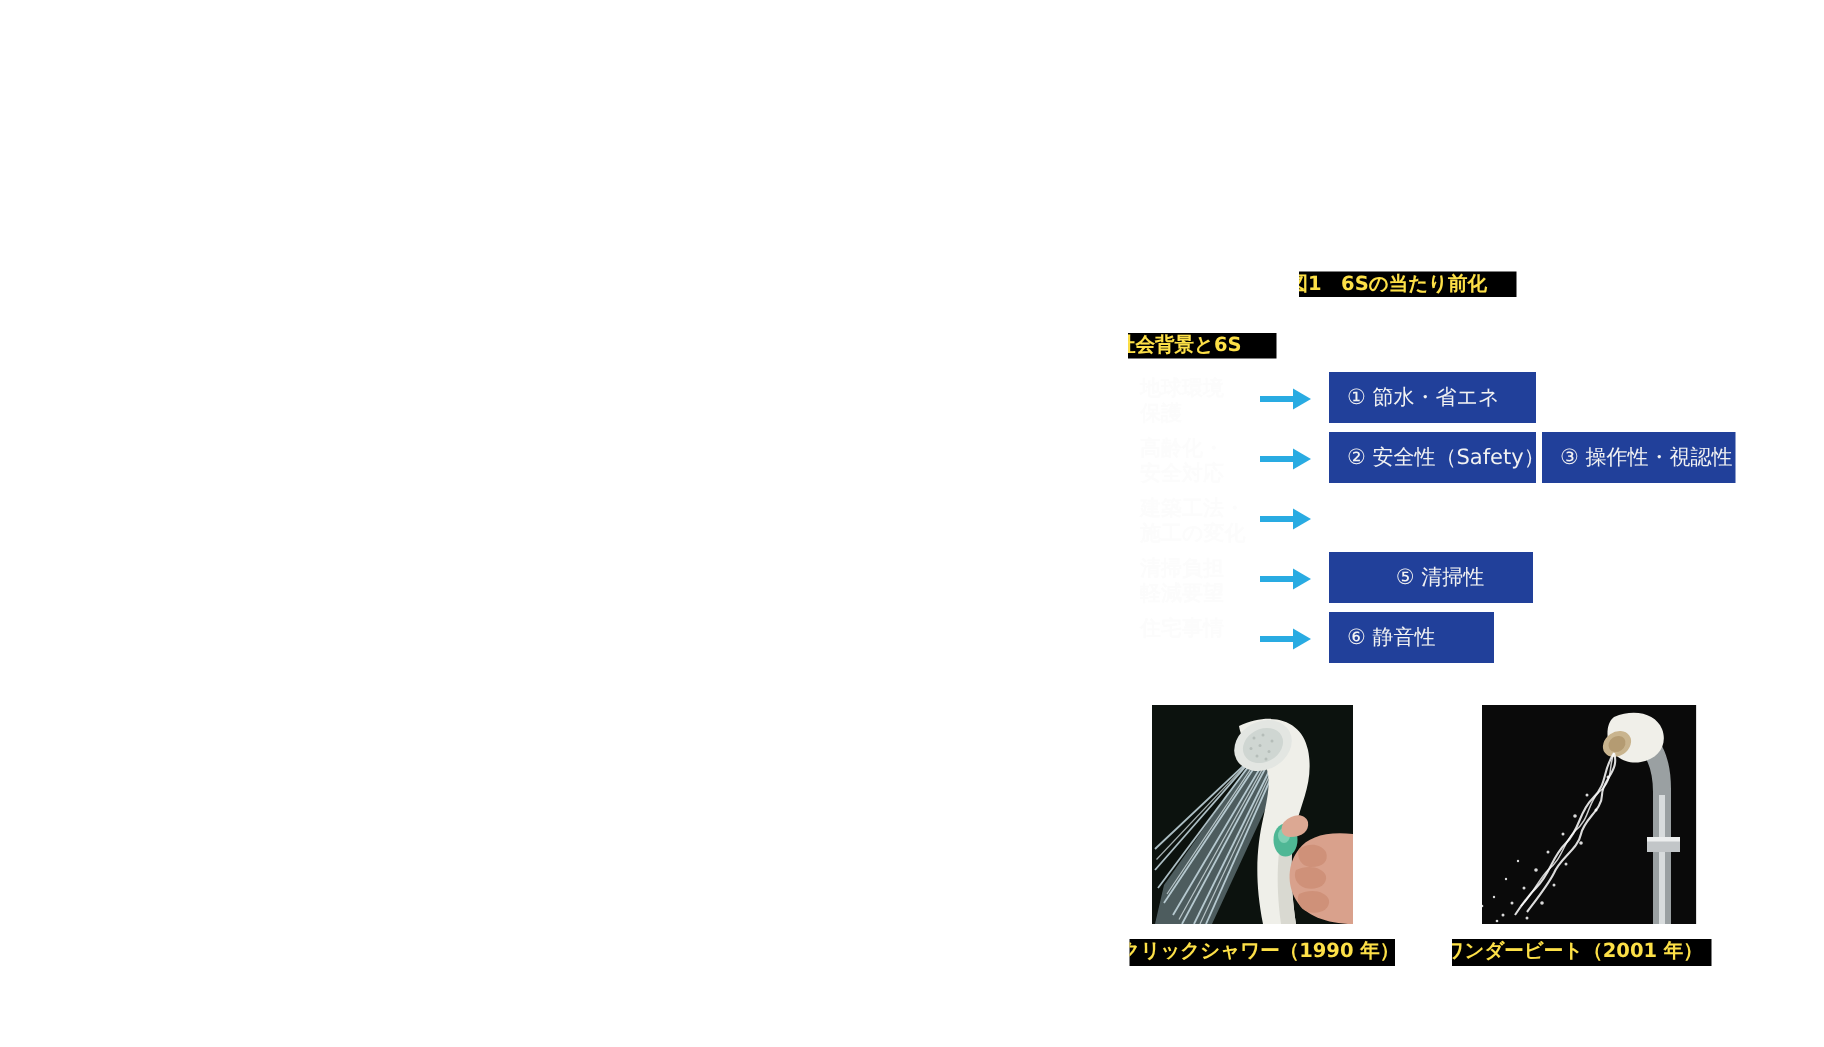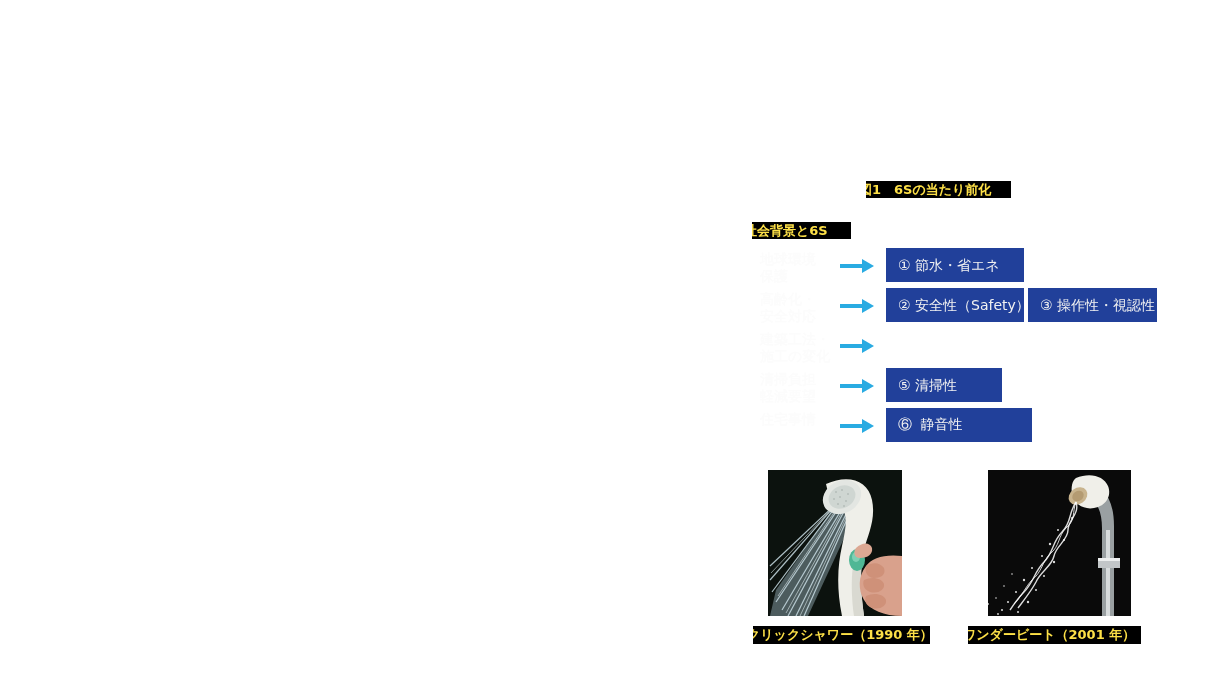--- a/index.html
+++ b/index.html
@@ -115,22 +115,22 @@
       <div class="head"></div>
     </div>
   <div class="abs arrow" style="left:840px;top:419px;">
       <div class="tail"></div>
       <div class="head"></div>
     </div>
 
   <div class="abs navybox" style="left:886px;top:288px;width:138px;">② 安全性（Safety）</div>
   <div class="abs navybox" style="left:886px;top:248px;width:138px;">① 節水・省エネ</div>
   <div class="abs navybox" style="left:1028px;top:288px;width:129px;">③ 操作性・視認性</div>
-  <div class="abs navybox" style="left:886px;top:368px;width:116px;">⑤ 清掃性</div>
-  <div class="abs navybox" style="left:886px;top:408px;width:146px;font-family:Liberation Mono, monospace;">⑥ 静音性</div>
+  <div class="abs navybox" style="left:886px;top:368px;width:136px;text-align:center;">⑤ 清掃性</div>
+  <div class="abs navybox" style="left:886px;top:408px;width:110px;">⑥ 静音性</div>
 
   <div class="abs photo" style="left:768px;top:470px;width:134px;height:146px;">
     <svg width="134" height="146" viewBox="0 0 134 146" xmlns="http://www.w3.org/2000/svg">
       <rect x="0" y="0" width="134" height="146" fill="#0c120e"></rect>
 
       <polygon points="74,26 92,34 40,146 2,146 8,120" fill="#9db8c2" opacity="0.45"></polygon>
       <g stroke="#c9dde4" stroke-width="1.2" opacity="0.85">
         <line x1="74" y1="28" x2="4" y2="122"></line>
         <line x1="76" y1="30" x2="8" y2="132"></line>
         <line x1="78" y1="32" x2="14" y2="140"></line>

